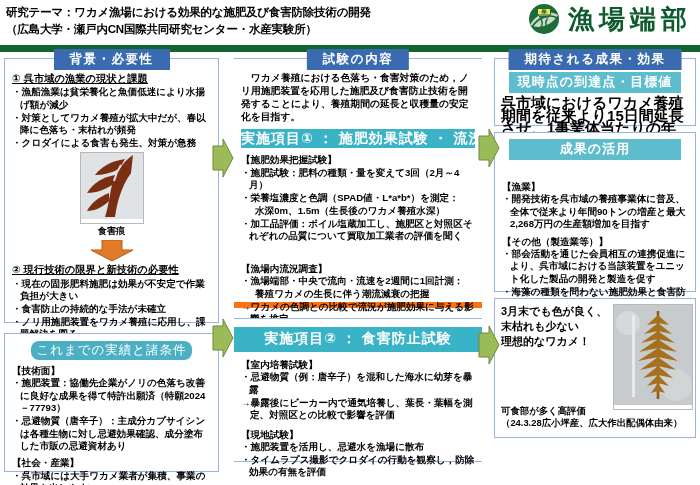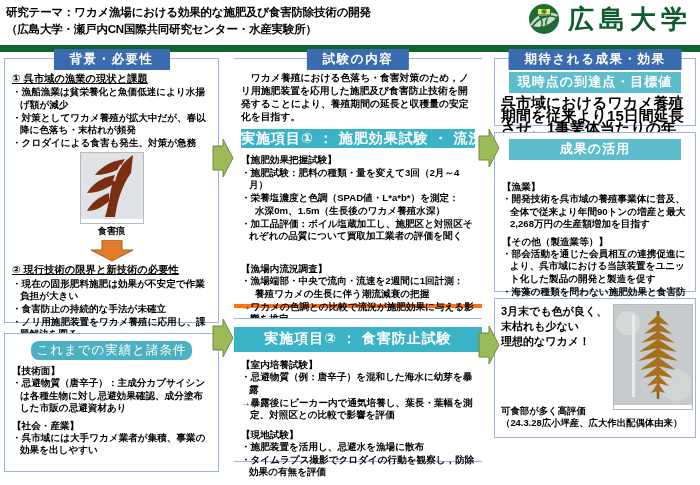--- a/index.html
+++ b/index.html
@@ -114,21 +114,21 @@
         <svg width="32" height="32" viewBox="0 0 32 32">
           <circle cx="16" cy="16" r="15" fill="#1d6b36"></circle>
           <path d="M2 22 C 9 9, 23 7, 30 12 C 24 22, 12 27, 2 22 Z" fill="#e8efe6" opacity="0.85"></path>
           <path d="M4 24 C 11 13, 23 11, 29 15" stroke="#1d6b36" stroke-width="1.6" fill="none"></path>
           <rect x="9.5" y="5.5" width="13" height="6.5" fill="#f2e55a" stroke="#1d6b36" stroke-width="1"></rect>
           <text x="16" y="11" font-size="5.6" text-anchor="middle" fill="#1d6b36" font-family="'Liberation Sans',sans-serif" font-weight="bold">學</text>
           <path d="M11 13 h10 v1.6 h-10 Z" fill="#1d6b36"></path>
           <path d="M12.5 15.5 q3.5 5 0 9 M19.5 15.5 q-3.5 5 0 9" stroke="#1d6b36" stroke-width="1.4" fill="none"></path>
         </svg>
       </span>
-      <span class="logo-name">広島大学</span>
+      <span class="logo-name">漁場端部</span>
     </div>
   </div>
   <div class="greenbar"></div>
 
   <div class="col colL">
 
     <div class="panel" style="height:265px;">
       <div class="chip">背景・必要性</div>
       <div class="body" style="padding-top:12px;">
         <div class="num">① 呉市域の漁業の現状と課題</div>
@@ -169,20 +169,21 @@
       </div>
     </div>
 
     <div class="panel" style="margin-top:10px;height:139px;">
       <div style="text-align:center;margin-top:6px;">
         <span class="chipTeal2">これまでの実績と諸条件</span>
       </div>
       <div class="body" style="padding-top:4px;">
         <div class="sect first">【技術面】</div>
         <ul class="bl">
+          <li>・施肥装置：協働先企業がノリの色落ち改善に良好な成果を得て特許出願済（特願2024－77793）</li>
           <li>・忌避物質（唐辛子）：主成分カプサイシンは各種生物に対し忌避効果確認、成分塗布した市販の忌避資材あり</li>
         </ul>
         <div class="sect">【社会・産業】</div>
         <ul class="bl">
           <li>・呉市域には大手ワカメ業者が集積、事業の効果を出しやすい</li>
         </ul>
       </div>
     </div>
   </div>
 
@@ -191,21 +192,21 @@
       <path d="M1 8 H11 V1 L21 20 L11 39 V32 H1 Z" fill="#9bbb59" stroke="#6f8a3d" stroke-width="1"></path>
     </svg>
   </div>
   <div class="garrow" style="left:212px;top:318px;">
     <svg width="22" height="40" viewBox="0 0 22 40">
       <path d="M1 8 H11 V1 L21 20 L11 39 V32 H1 Z" fill="#9bbb59" stroke="#6f8a3d" stroke-width="1"></path>
     </svg>
   </div>
 
   <div class="col colM">
-    <div class="panel noborder" style="height:250px;border-top:1px solid #9ab4e0;border-bottom:4px solid #f97316;">
+    <div class="panel noborder" style="height:250px;border-top:1px solid #9ab4e0;border-bottom:6px solid #f97316;">
       <div class="chip">試験の内容</div>
 
       <div class="body" style="padding-top:12px;">
         <div style="font-size:9.8px;line-height:13px;">　ワカメ養殖における色落ち・食害対策のため，ノリ用施肥装置を応用した施肥及び食害防止技術を開発することにより、養殖期間の延長と収穫量の安定化を目指す。</div>
 
         <div class="barTeal" style="margin-top:6px;">実施項目① ： 施肥効果試験 ・ 流況調査</div>
 
         <div style="padding-top:5px;">
           <div class="sect first">【施肥効果把握試験】</div>
           <ul class="bl">

